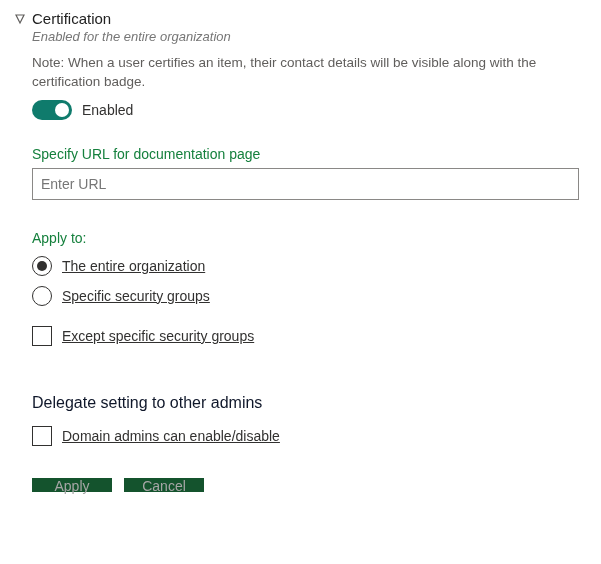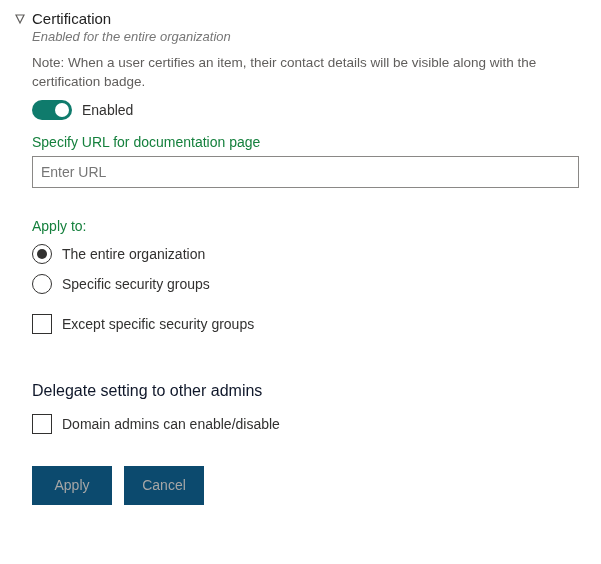--- a/index.html
+++ b/index.html
@@ -47,21 +47,21 @@
   }
   .note {
     color: #605e5c;
     font-size: 13.5px;
     line-height: 1.4;
     margin-bottom: 8px;
   }
   .toggle-row {
     display: flex;
     align-items: center;
-    margin-bottom: 14px;
+    margin-bottom: 26px;
   }
   .toggle {
     width: 40px;
     height: 20px;
     border-radius: 10px;
     background: #0f7b6c;
     position: relative;
     cursor: pointer;
     flex-shrink: 0;
   }
@@ -98,20 +98,21 @@
   .text-input::placeholder {
     color: #767676;
   }
   .apply-section {
     margin-top: 30px;
   }
   .radio-row, .check-row {
     display: flex;
     align-items: center;
     margin: 10px 0;
+    text-decoration: underline;
   }
   .radio {
     width: 20px;
     height: 20px;
     border: 1px solid #323130;
     border-radius: 50%;
     display: flex;
     align-items: center;
     justify-content: center;
     flex-shrink: 0;
@@ -152,23 +153,23 @@
     margin-bottom: 14px;
     margin-top: 48px;
   }
   .buttons {
     margin-top: 32px;
     display: flex;
     gap: 12px;
   }
   .btn {
     min-width: 80px;
-    height: 39px;
+    height: 14px;
     border: none;
-    background: #0c4a6e;
+    background: #14532d;
     color: #a6a6a6;
     font-size: 14px;
     font-family: inherit;
     cursor: pointer;
     padding: 0 16px;
   }
 </style>
 </head>
 <body>
 

